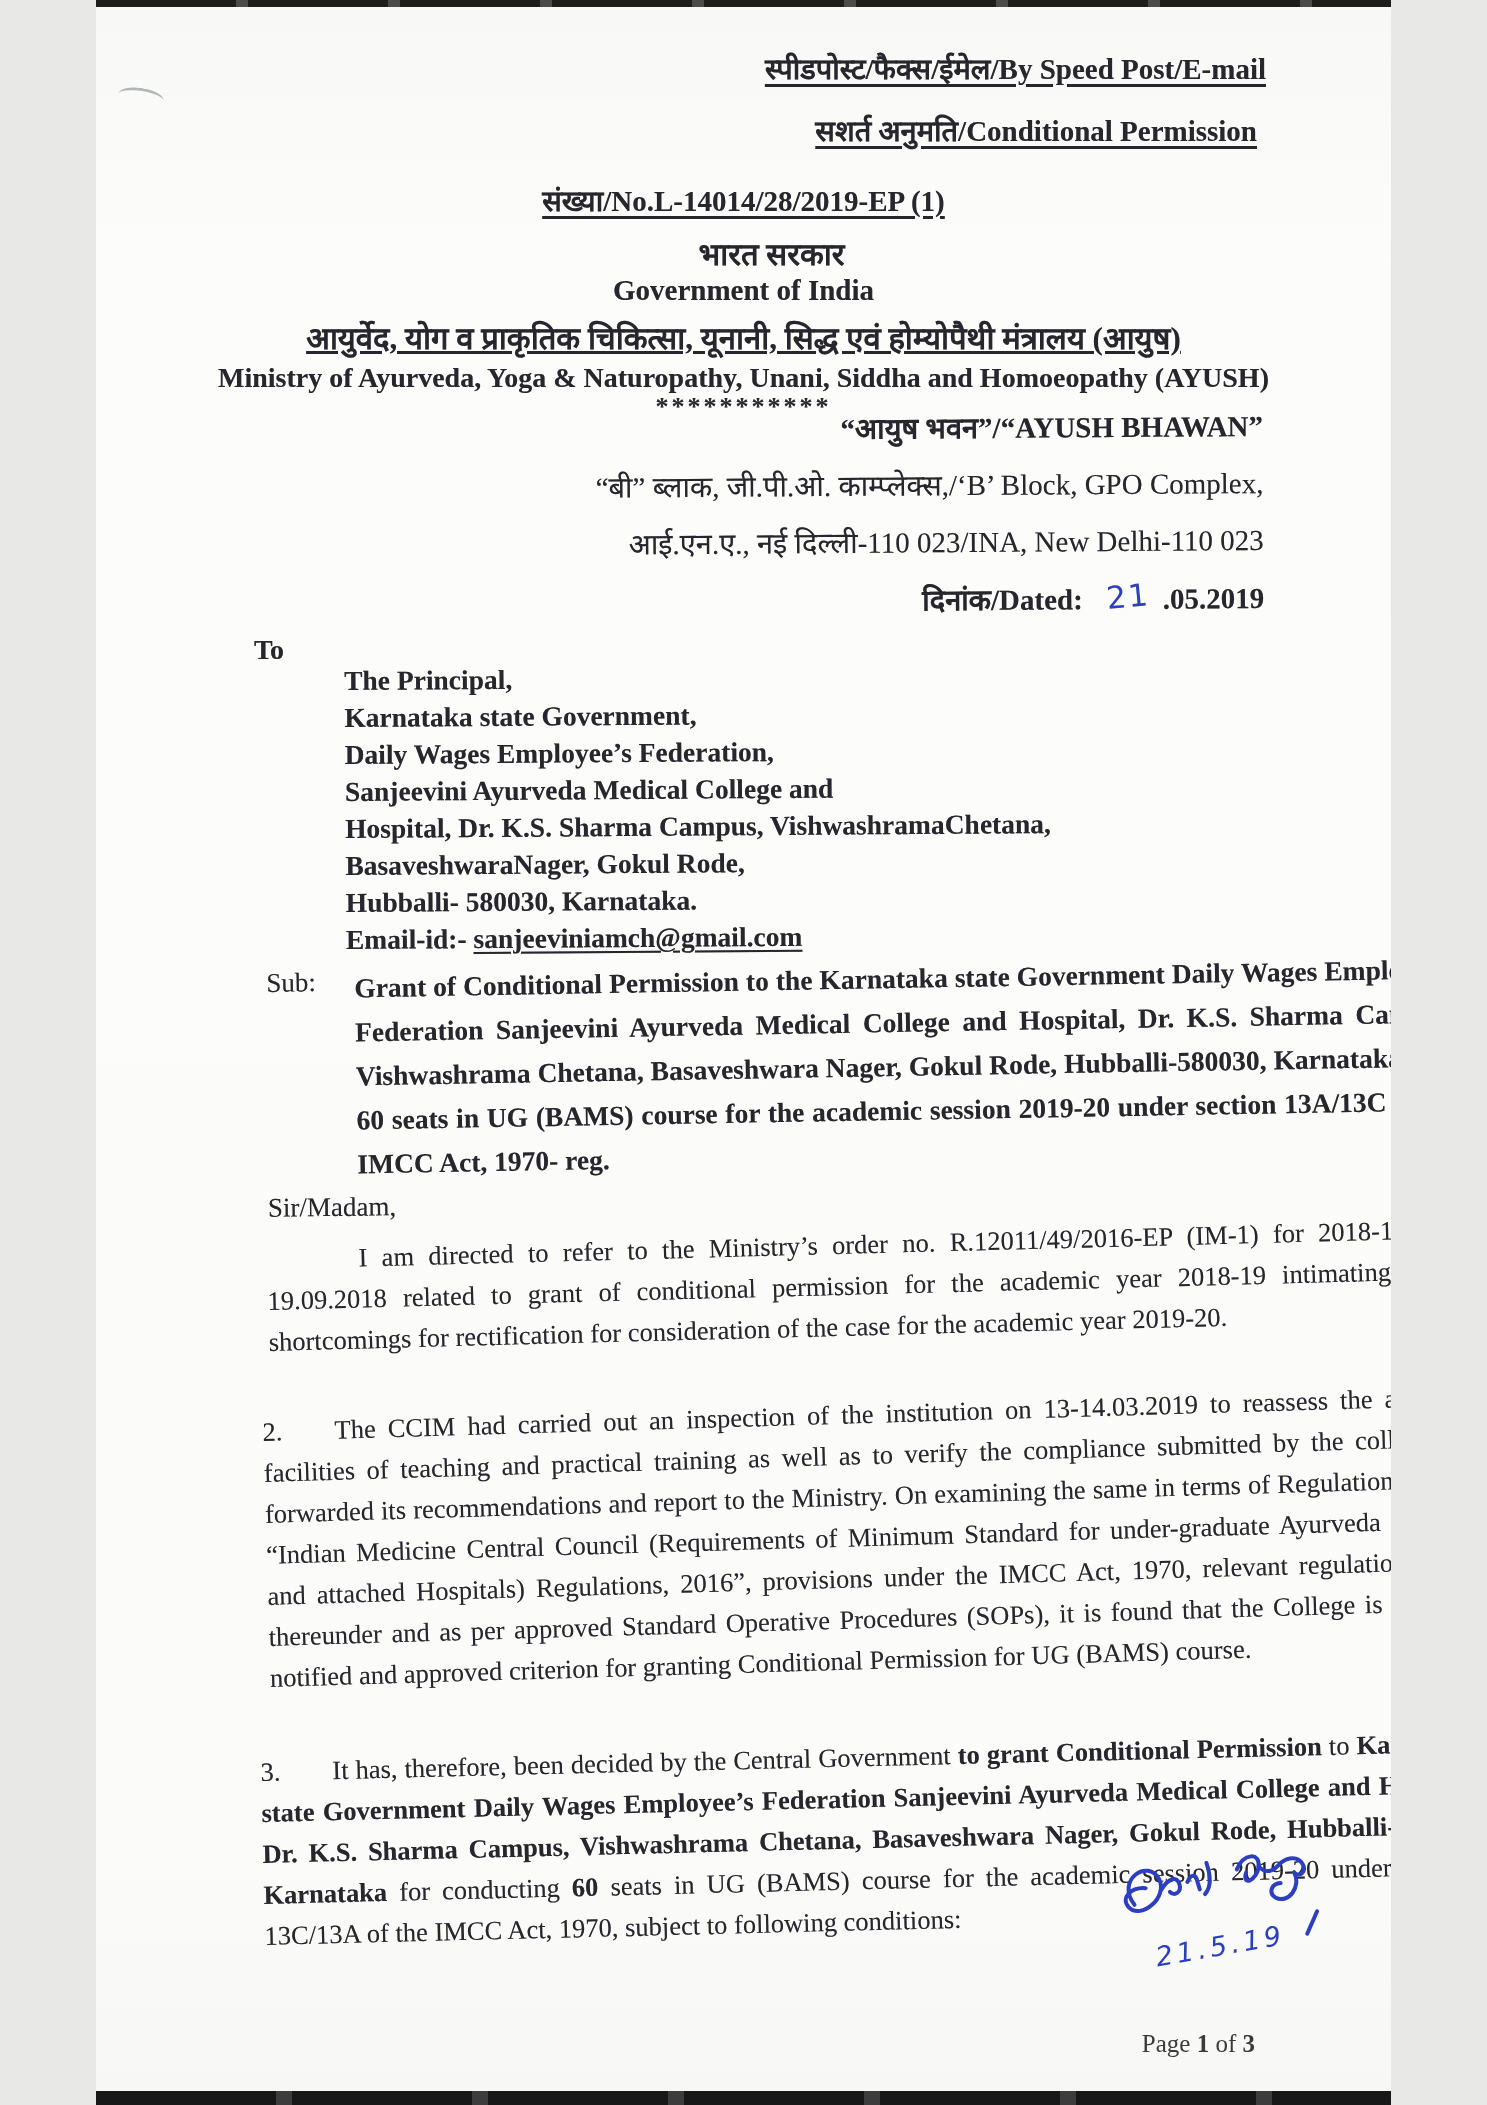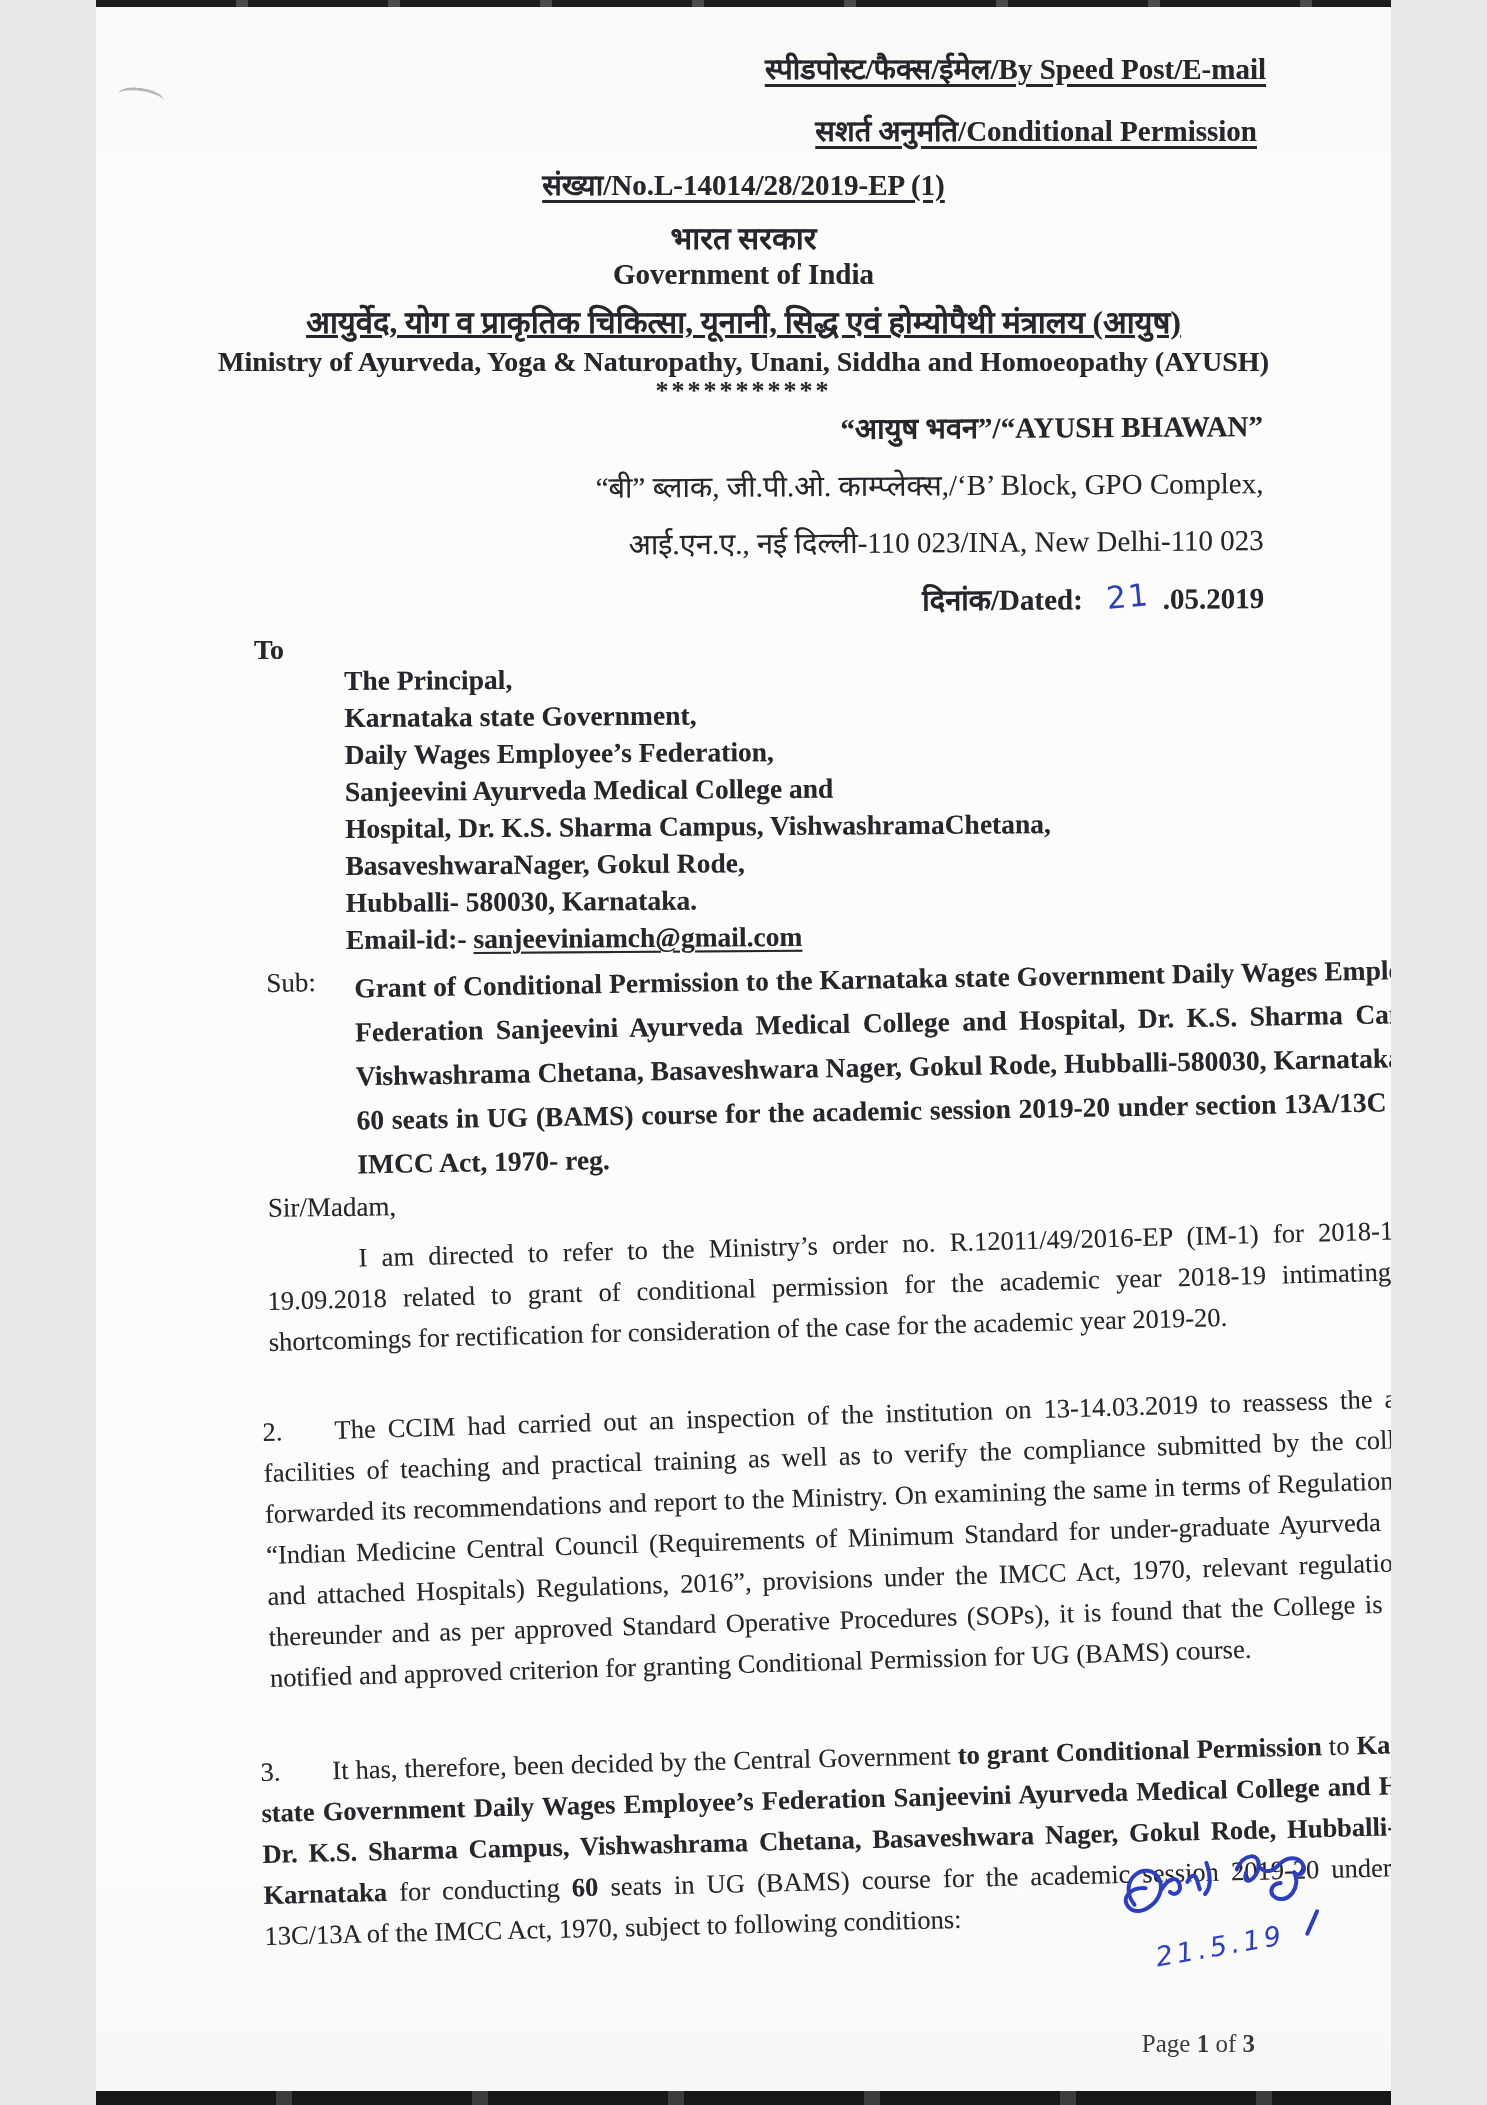--- a/index.html
+++ b/index.html
@@ -21,23 +21,23 @@
                 background:repeating-linear-gradient(90deg,#181818 0 180px,#3d3d3d 180px 196px); }
   .edge-right { position:absolute; left:1460px; top:1055px; width:2px; height:1036px; background:#b4b4b2; }
   .pencil-arc { position:absolute; left:22px; top:88px; width:46px; height:16px;
                 border-top:3px solid #9aa0a5; border-radius:50%; transform:rotate(9deg); opacity:.75; }
 
   
   .hdr-r { position:absolute; right:125px; text-align:right; font-weight:bold; font-size:29px; }
   .uline { text-decoration:underline; text-decoration-thickness:2.5px; text-underline-offset:5px; }
   .hdr-line1 { top:48px; }
   .hdr-line2 { top:110px; right:134px; }
-  .ctr { position:absolute; left:0; width:100%; text-align:center; font-weight:bold; }
+  .ctr { position:absolute; left:0; width:100%; text-align:center; font-weight:bold;margin-top:16px; }
   .file-no    { top:164px; font-size:29px; }
-  .govt-hi    { top:216px; font-size:31px; }
+  .govt-hi    { top:216px; font-size:31px;padding-left:28px; }
   .govt-en    { top:258px; font-size:29px; }
   .min-hi     { top:300px; font-size:31px;text-decoration:underline; }
   .min-en     { top:346px; font-size:28px; }
   .stars      { top:376px; font-size:26px; letter-spacing:3px; }
 
   .office { position:absolute; right:128px; top:398px; text-align:right;
             font-size:29px; line-height:57px; transform:rotate(-0.4deg); transform-origin:right top; }
   .office .b { font-weight:bold; }
   .hand21 { color:#2b3fc0; font-family:"DejaVu Sans", sans-serif; font-size:31px; font-weight:normal;
             display:inline-block; transform:rotate(-5deg); margin:0 6px 0 16px; letter-spacing:2px;

